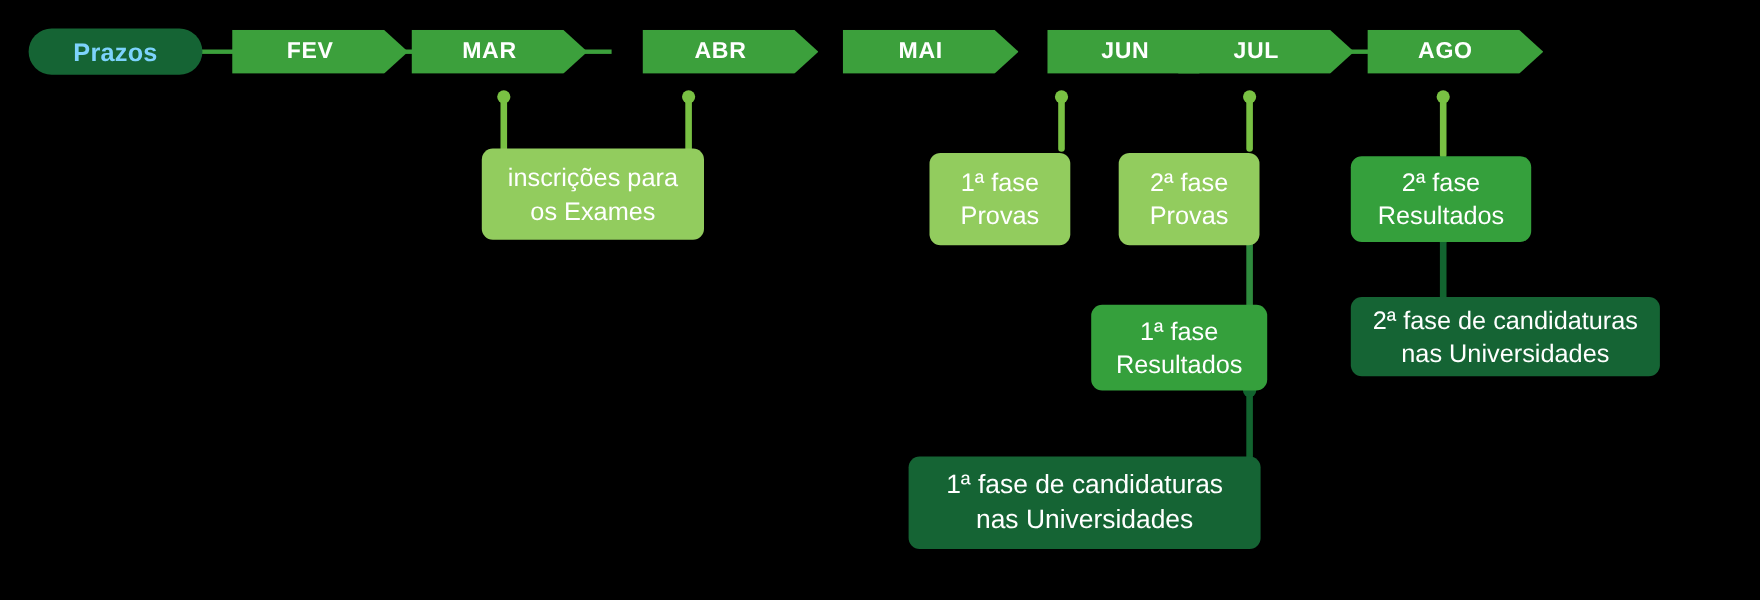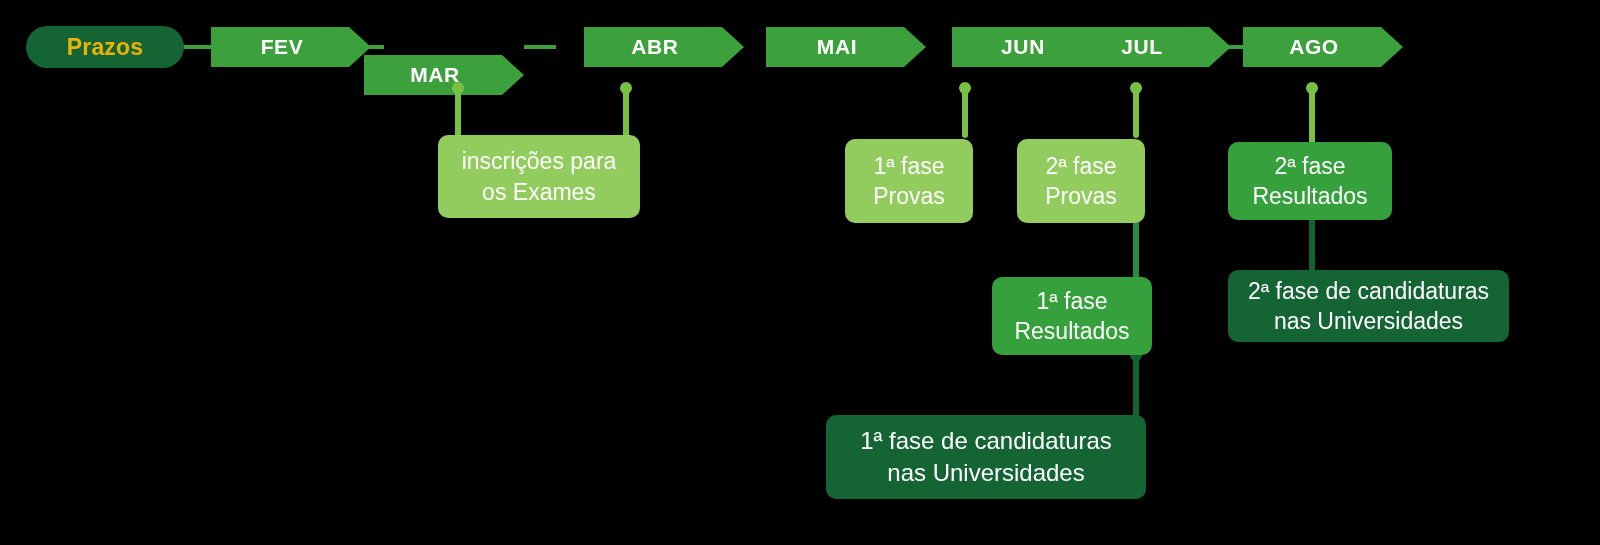--- a/index.html
+++ b/index.html
@@ -18,21 +18,21 @@
 
   
   .timeline-pill {
     position: absolute;
     left: 26px;
     top: 26px;
     width: 158px;
     height: 42px;
     border-radius: 21px;
     background: #156434;
-    color: #eab308;
+    color: #7dd3fc;
     font-size: 23px;
     font-weight: bold;
     display: flex;
     align-items: center;
     justify-content: center;
     letter-spacing: 0.2px;
     box-sizing: border-box;
   }
 
   .chev {
@@ -107,21 +107,21 @@
   <div class="rail" style="left:352px;  width:32px;"></div>
   <div class="rail" style="left:524px;  width:32px;"></div>
   <div class="rail" style="left:696px;  width:32px;"></div>
   <div class="rail" style="left:868px;  width:32px;"></div>
   <div class="rail" style="left:1040px; width:32px;"></div>
   <div class="rail" style="left:1212px; width:32px;"></div>
 
   <div class="timeline-pill">Prazos</div>
 
   <div class="chev" style="left:211px;  width:160px;">FEV</div>
-  <div class="chev" style="left:364px;  width:160px;margin-top:28px;">MAR</div>
+  <div class="chev" style="left:374px;  width:160px;">MAR</div>
   <div class="chev" style="left:584px;  width:160px;">ABR</div>
   <div class="chev" style="left:727px;  width:160px;margin-left:39px;">MAI</div>
   <div class="chev" style="left:928px;  width:160px;margin-left:24px;">JUN</div>
   <div class="chev" style="left:1071px; width:160px;">JUL</div>
   <div class="chev" style="left:1243px; width:160px;">AGO</div>
 
   <div class="conn light" style="left:455px; top:86px; height:52px;"></div>
   <div class="dot light" style="left:452px; top:82px;"></div>
 
   <div class="conn light" style="left:623px; top:86px; height:52px;"></div>

